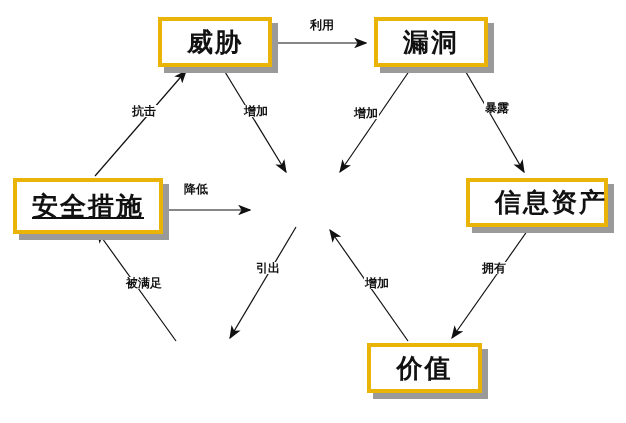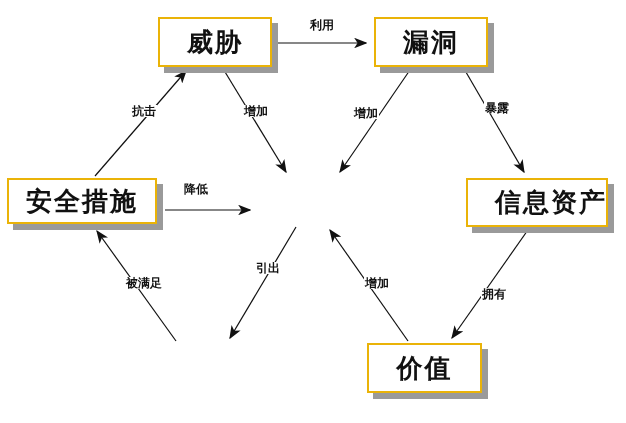--- a/index.html
+++ b/index.html
@@ -13,21 +13,21 @@
   }
   .edges-layer {
     position: absolute;
     left: 0; top: 0;
     width: 626px; height: 423px;
   }
   .node {
     position: absolute;
     box-sizing: border-box;
     background: #ffffff;
-    border: 2px solid #eab308;
+    border: 4px solid #eab308;
     box-shadow: 6px 6px 0 #9a9a9a;
     display: flex;
     align-items: center;
     justify-content: center;
     font-size: 26px;
     font-weight: bold;
     color: #111111;
     letter-spacing: 2px;
     white-space: nowrap;
   }
@@ -69,21 +69,21 @@
   </svg>
 
   <div class="node" style="left:158px; top:17px; width:114px; height:50px;">
     <span>威胁</span>
   </div>
 
   <div class="node" style="left:374px; top:17px; width:114px; height:50px;">
     <span>漏洞</span>
   </div>
 
-  <div class="node" style="left:7px; top:178px; width:150px; height:46px;">
+  <div class="node" style="left:13px; top:178px; width:150px; height:56px;text-decoration:underline;">
     <span>安全措施</span>
   </div>
 
 
   <div class="node" style="left:466px; top:178px; width:142px; height:49px;padding-left:28px;">
     <span>信息资产</span>
   </div>
 
 
   <div class="node" style="left:367px; top:343px; width:115px; height:50px;">
@@ -92,15 +92,15 @@
 
   <div class="edge-label" style="left:322px; top:25px;">利用</div>
   <div class="edge-label" style="left:144px; top:111px;">抗击</div>
   <div class="edge-label" style="left:256px; top:111px;">增加</div>
   <div class="edge-label" style="left:366px; top:113px;">增加</div>
   <div class="edge-label" style="left:497px; top:108px;">暴露</div>
   <div class="edge-label" style="left:196px; top:189px;">降低</div>
   <div class="edge-label" style="left:144px; top:283px;">被满足</div>
   <div class="edge-label" style="left:268px; top:268px;">引出</div>
   <div class="edge-label" style="left:377px; top:283px;">增加</div>
-  <div class="edge-label" style="left:494px; top:268px;margin-top:26px;">拥有</div>
+  <div class="edge-label" style="left:494px; top:268px;">拥有</div>
 
 </div>
 
 </body></html>

